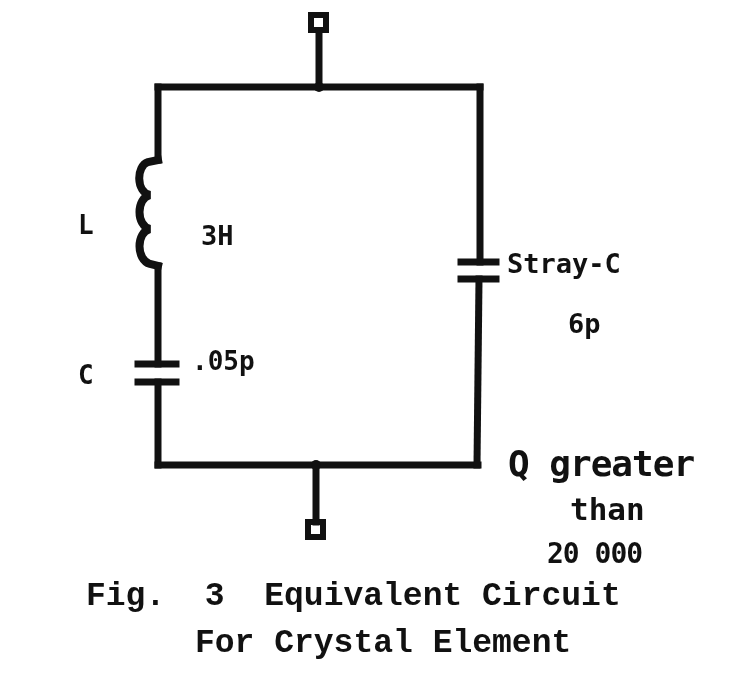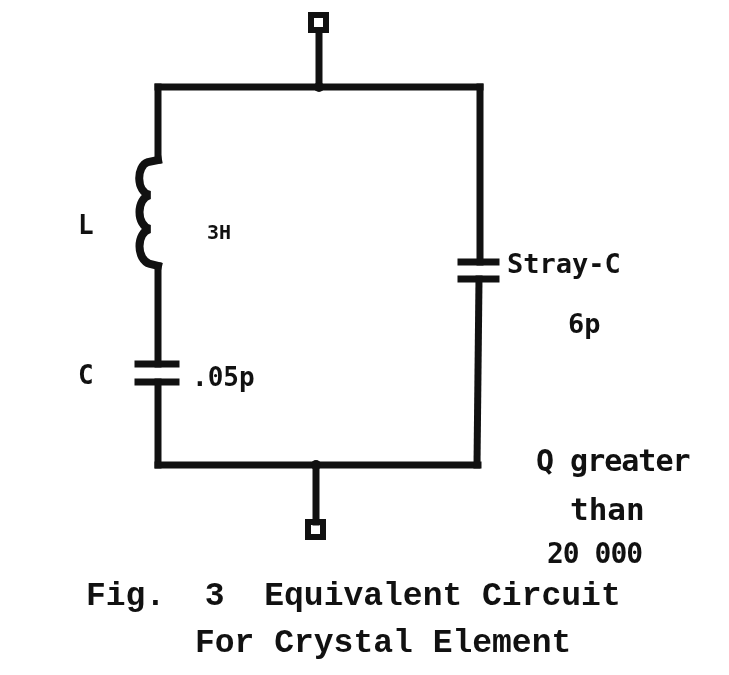--- a/index.html
+++ b/index.html
@@ -63,26 +63,26 @@
       <g>
         <line x1="461" y1="262" x2="496" y2="262"></line>
         <line x1="461" y1="279" x2="496" y2="279"></line>
       </g>
       <line x1="479" y1="279" x2="477" y2="465"></line>
     </g>
   </svg>
 </div>
 
 <div class="lbl" style="left:78px; top:212px; font-size:26px;">L</div>
-<div class="lbl" style="left:207px; top:222px; font-size:20px;">3H</div>
+<div class="lbl" style="left:201px; top:222px; font-size:27px;">3H</div>
 
 <div class="lbl" style="left:78px; top:362px; font-size:26px;">C</div>
-<div class="lbl" style="left:192px; top:364px; font-size:26px;">.05p</div>
+<div class="lbl" style="left:192px; top:348px; font-size:26px;">.05p</div>
 
 <div class="lbl" style="left:507px; top:250px; font-size:27px;">Stray-C</div>
 <div class="lbl" style="left:568px; top:310px; font-size:27px;">6p</div>
 
-<div class="lbl" style="left:536px; top:446px; font-size:30px; letter-spacing:-1px;">Q greater</div>
+<div class="lbl" style="left:508px; top:446px; font-size:36px; letter-spacing:-1px;">Q greater</div>
 <div class="lbl" style="left:570px; top:494px; font-size:31px;text-align:right;">than</div>
 <div class="lbl" style="left:547px; top:540px; font-size:28px; letter-spacing:-1px;">20 000</div>
 
 <div class="cap" style="left:86px; top:580px; white-space:pre;">Fig.  3  Equivalent Circuit</div>
 <div class="cap" style="left:157px; top:627px;margin-left:38px;">For Crystal Element</div>
 
 </body></html>

